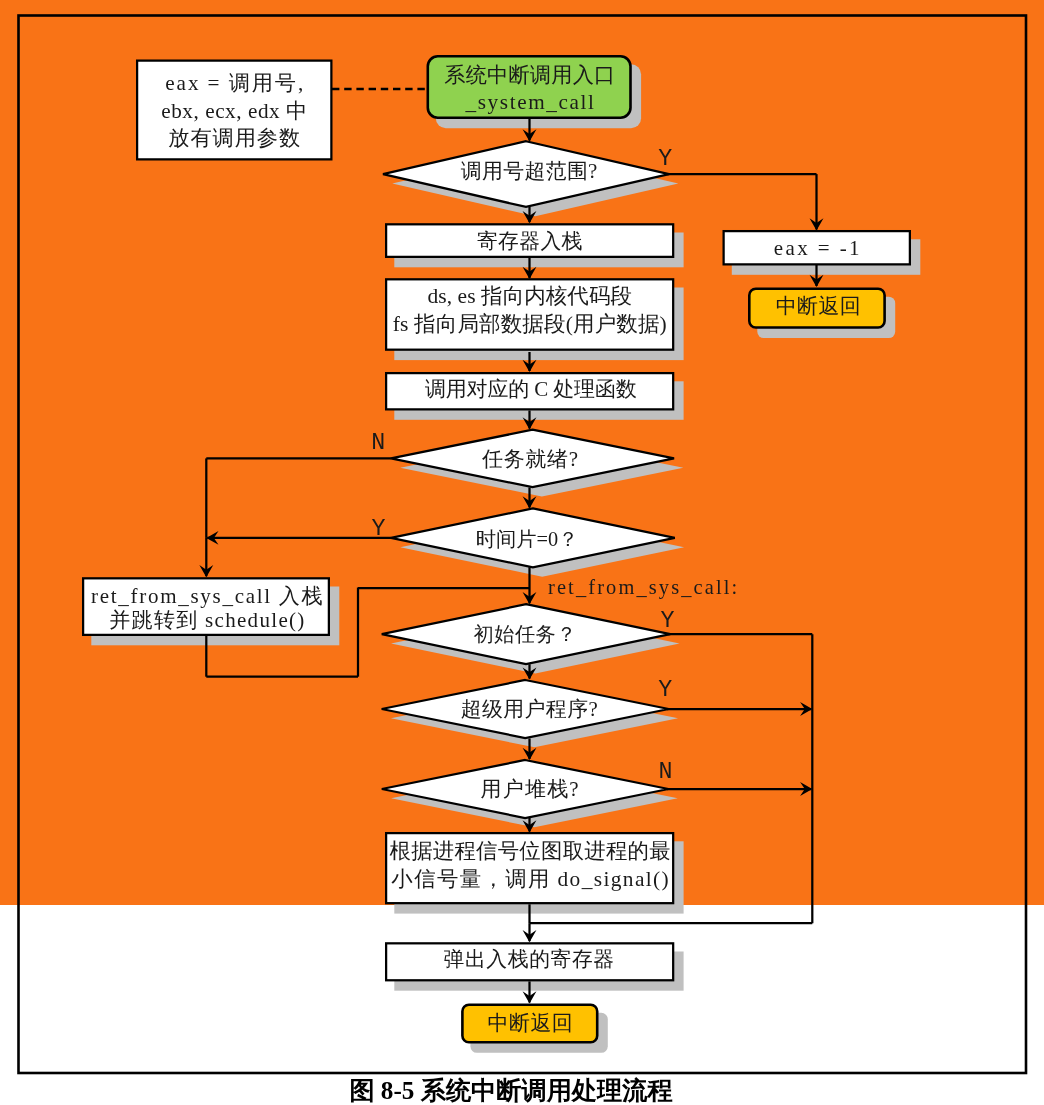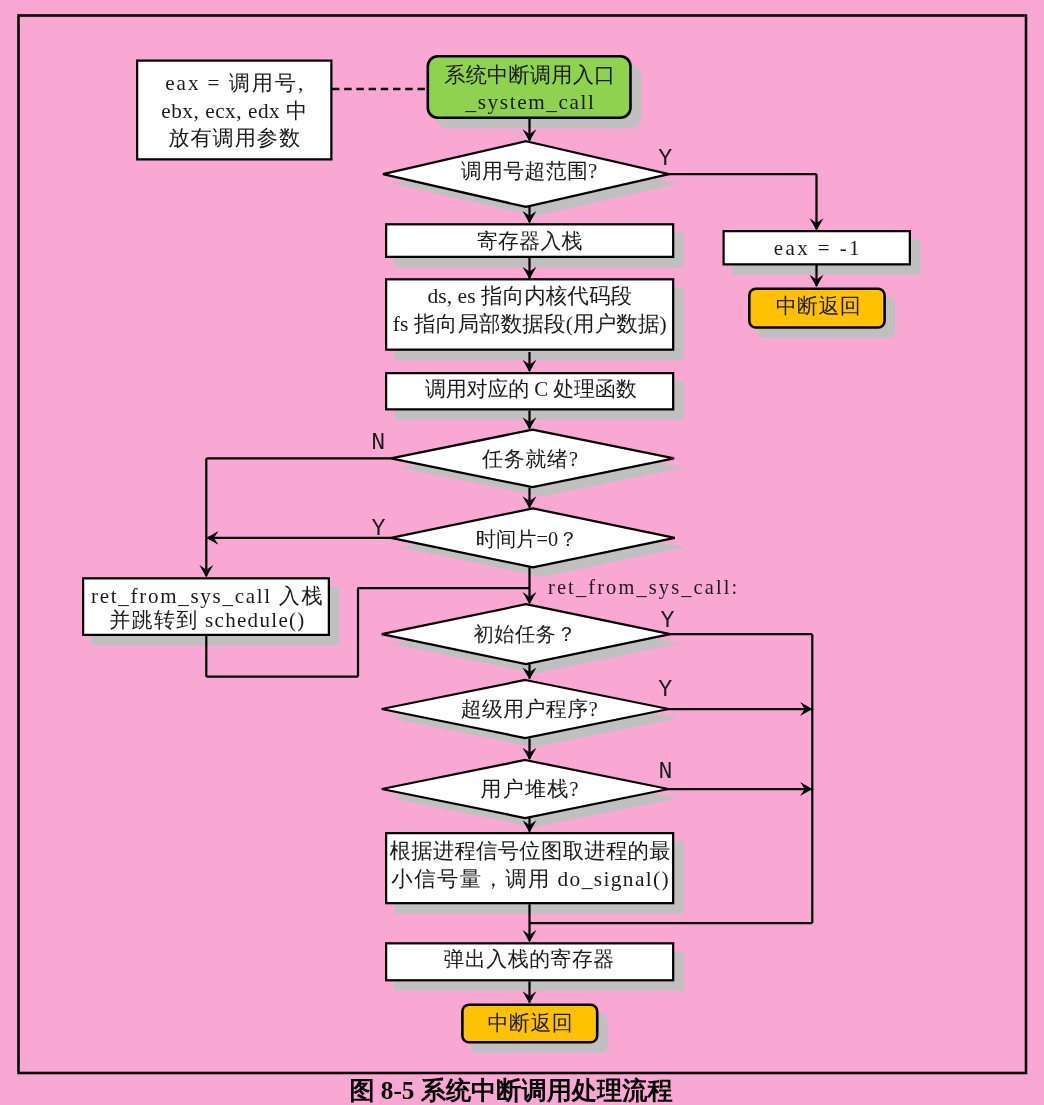--- a/index.html
+++ b/index.html
@@ -1,19 +1,19 @@
 <!DOCTYPE html>
 <html><head>
 <meta charset="utf-8">
 <title>Flowchart</title>
 <style>
   html,body{margin:0;padding:0;background:#ffffff;}
   body{width:1044px;height:1105px;overflow:hidden;
        font-family:"Liberation Serif",serif;}
-  #page{position:relative;width:1044px;height:1105px;background:#f9a8d4;}
+  #page{position:relative;width:1044px;height:905px;background:#f97316;}
   svg#chart{display:block;position:absolute;left:0;top:0;}
   .node-text{font-family:"Liberation Serif",serif;fill:#1a1a1a;}
   .edge-lbl{font-family:"Liberation Serif",serif;fill:#1a1a1a;}
   .mono{font-family:"Liberation Mono",monospace;}
   .cap{position:absolute;left:0;top:1075px;width:1022px;text-align:center;
        font-family:"Liberation Serif",serif;font-weight:600;font-size:25.2px;
        color:#000;line-height:32px;}
 </style>
 </head>
 <body>

